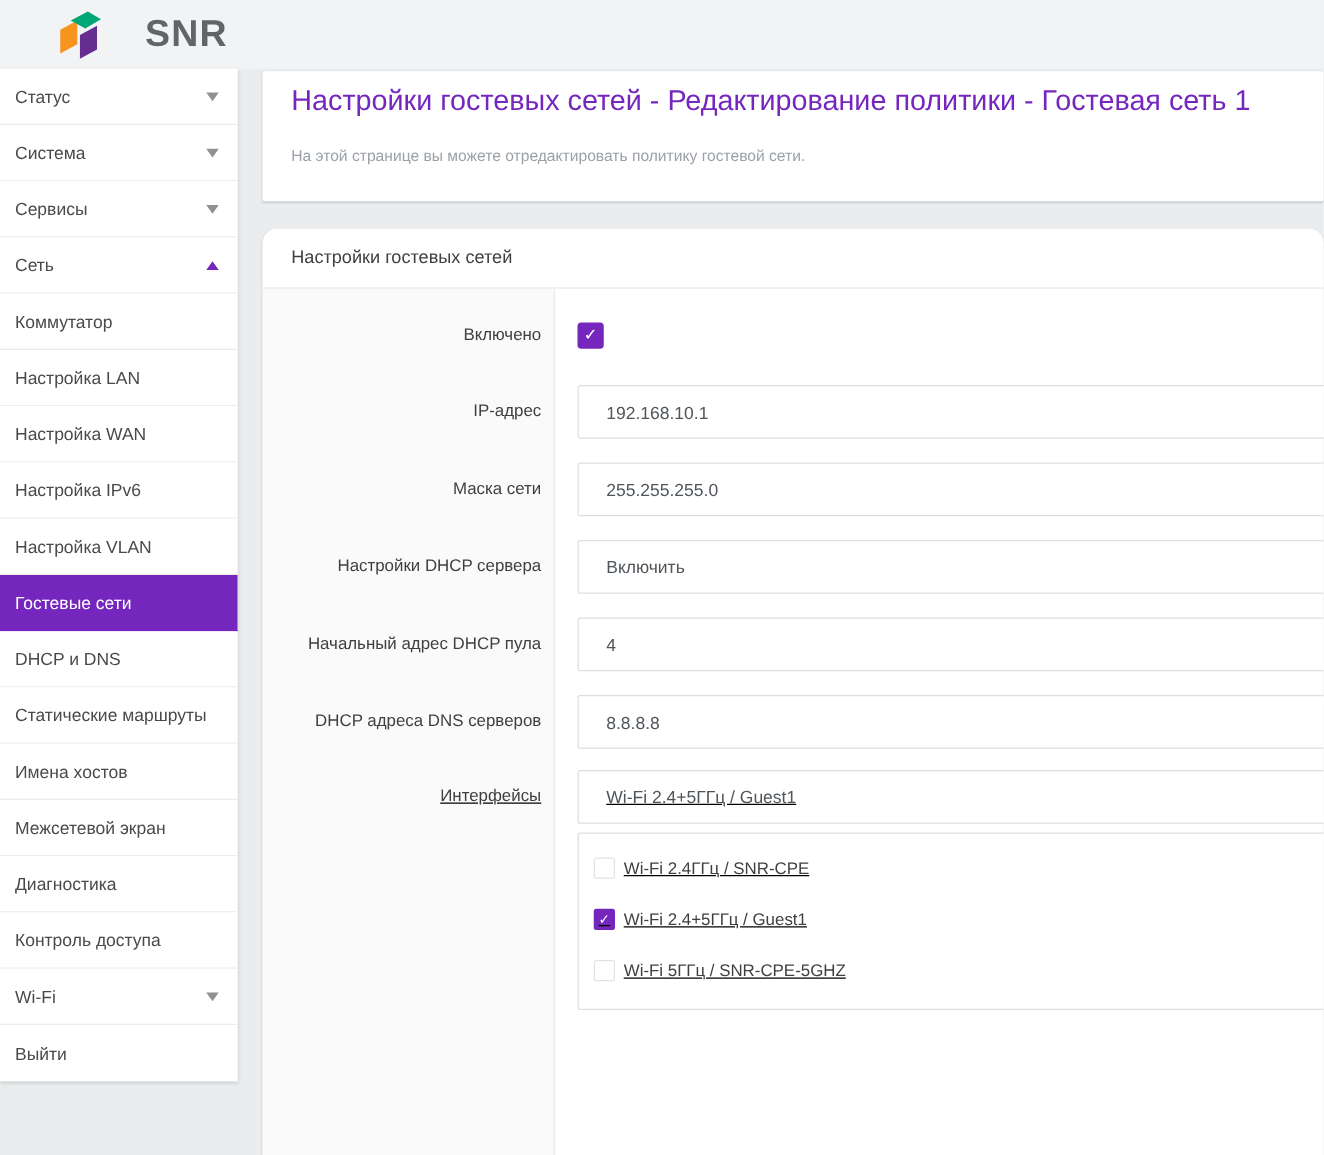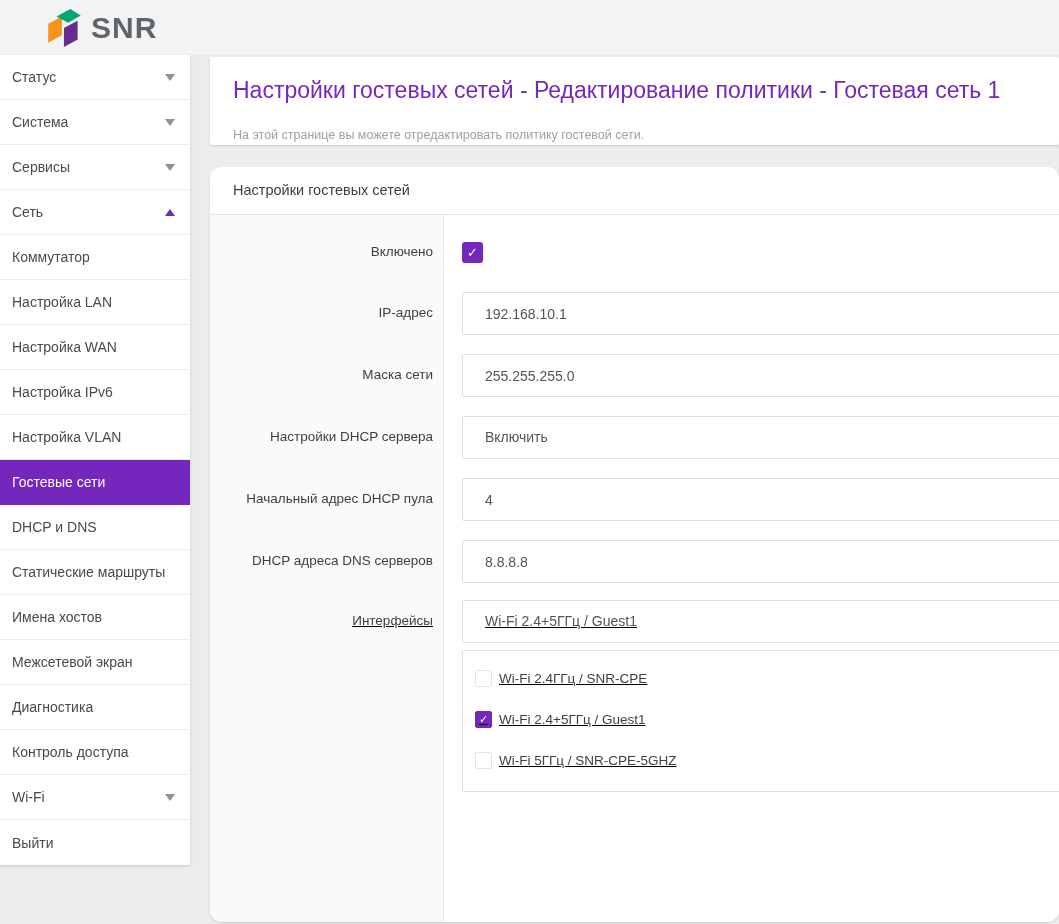--- a/index.html
+++ b/index.html
@@ -2,36 +2,36 @@
 <html><head>
 <meta charset="utf-8">
 <style>
   * { margin:0; padding:0; box-sizing:border-box; }
   html,body { width:1059px; height:924px; }
   body { font-family:"Liberation Sans","DejaVu Sans",sans-serif; background:#eaecee; overflow:hidden; }
   .app { position:relative; width:1059px; height:924px; }
 
   
   .topbar { position:absolute; top:0; left:0; width:1059px; height:55px; background:#f2f3f5; display:flex; align-items:center; padding-left:48px; }
-  .logo { display:flex; align-items:center; cursor:pointer; }
+  .logo { display:flex; align-items:center; cursor:pointer;gap:25px; }
   .logo svg { display:block; }
   .logo-text { margin-left:9px; font-size:30px; font-weight:bold; color:#626568; letter-spacing:1px; }
 
   
   .sidebar { position:absolute; left:0; top:55px; width:190px; background:#fff; box-shadow:0 1px 3px rgba(0,0,0,.15); }
   .side-item { height:45px; border-bottom:1px solid #ececec; display:flex; align-items:center; padding:0 15px 0 12px; font-size:14px; color:#4a4a4a; cursor:pointer; background:#fff; }
   .side-item:last-child { border-bottom:none; }
   .side-item.selected { background:#7527bd; color:#fff; border-bottom-color:#7527bd; }
   .tri { width:0; height:0; margin-left:auto; }
   .tri.down { border-left:5.5px solid transparent; border-right:5.5px solid transparent; border-top:7px solid #8f9295; }
   .tri.up { border-left:5.5px solid transparent; border-right:5.5px solid transparent; border-bottom:7px solid #7527bd; }
 
   
   .main { position:absolute; left:210px; top:57px; width:849px; }
-  .title-card { background:#fff; height:88px; border-radius:2px; box-shadow:0 1px 2px rgba(0,0,0,.14); padding:20px 0 0 23px; overflow:hidden; }
+  .title-card { background:#fff; height:104px; border-radius:2px; box-shadow:0 1px 2px rgba(0,0,0,.14); padding:10px 0 0 23px; overflow:hidden; }
   .page-title { font-size:23px; font-weight:400; color:#7527bd; white-space:nowrap; margin-bottom:10px; }
   .page-subtitle { font-size:12.5px; color:#9ba1a6;margin-top:24px; }
 
   .form-card { margin-top:22px; background:#fff; height:755px; border-radius:12px; box-shadow:0 1px 2px rgba(0,0,0,.14); overflow:hidden; }
   .form-header { height:48px; line-height:47px; padding-left:23px; font-size:14.5px; color:#3d3f41; border-bottom:1px solid #e4e6e8; background:#fff; }
   .form-body { position:relative; height:707px; padding-top:6px; background:linear-gradient(to right,#fafafa 233px,#ffffff 233px); }
   .form-body::before { content:""; position:absolute; left:233px; top:0; bottom:0; width:1px; background:#e9eaec; }
 
   .frow { display:flex; padding:10px 0 9px; }
   .frow.interfaces { padding:8px 0 5px;text-decoration:underline; }

